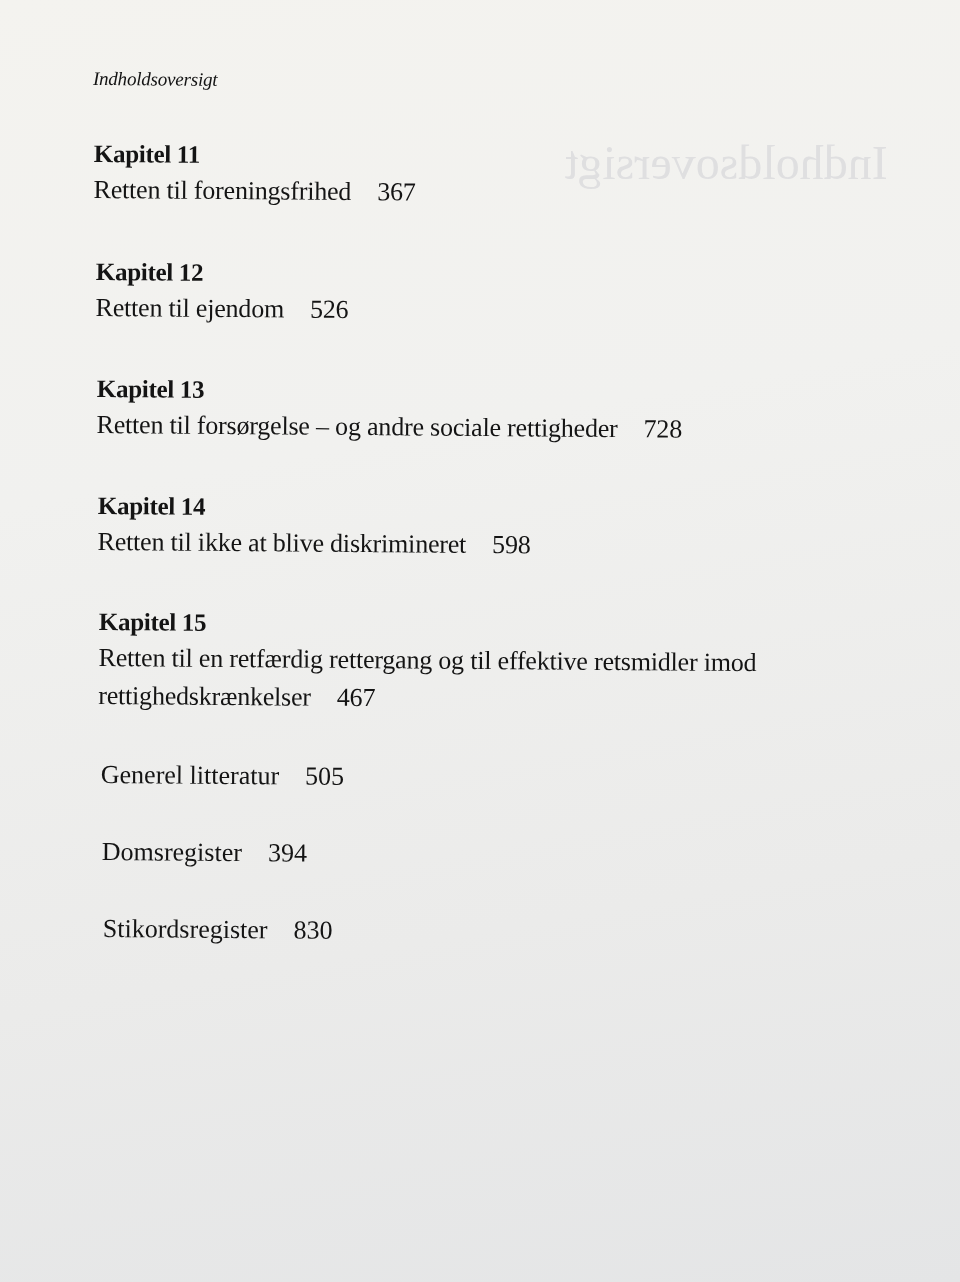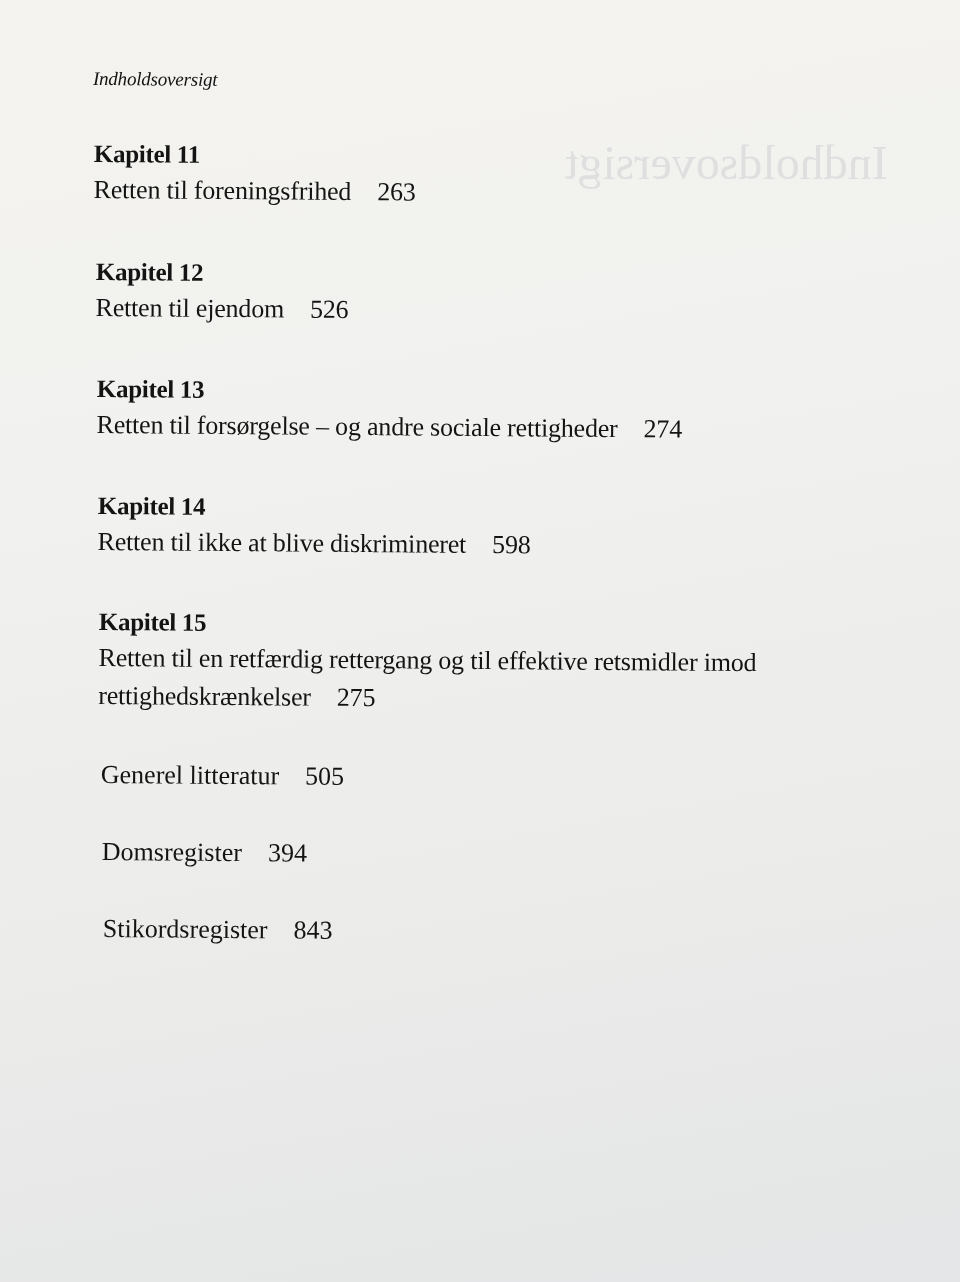--- a/index.html
+++ b/index.html
@@ -72,58 +72,58 @@
 
 <div class="page">
 
   <div class="ghost title">Indholdsoversigt</div>
 
   <div class="running-head">Indholdsoversigt</div>
 
   <div class="entry" style="left:94px; top:137px; transform: rotate(0.45deg);">
     <div class="chapter-label">Kapitel 11</div>
     <div class="chapter-title">
-      <span>Retten til foreningsfrihed</span><span class="page-num">263</span>
+      <span>Retten til foreningsfrihed</span><span class="page-num">367</span>
     </div>
   </div>
 
   <div class="entry" style="left:96px; top:255px; transform: rotate(0.45deg);">
     <div class="chapter-label">Kapitel 12</div>
     <div class="chapter-title">
       <span>Retten til ejendom</span><span class="page-num">526</span>
     </div>
   </div>
 
   <div class="entry" style="left:97px; top:372px; transform: rotate(0.45deg);">
     <div class="chapter-label">Kapitel 13</div>
     <div class="chapter-title">
-      <span>Retten til forsørgelse – og andre sociale rettigheder</span><span class="page-num">274</span>
+      <span>Retten til forsørgelse – og andre sociale rettigheder</span><span class="page-num">728</span>
     </div>
   </div>
 
   <div class="entry" style="left:98px; top:489px; transform: rotate(0.45deg);">
     <div class="chapter-label">Kapitel 14</div>
     <div class="chapter-title">
       <span>Retten til ikke at blive diskrimineret</span><span class="page-num">598</span>
     </div>
   </div>
 
   <div class="entry" style="left:99px; top:605px; transform: rotate(0.45deg);">
     <div class="chapter-label">Kapitel 15</div>
     <div class="chapter-title">Retten til en retfærdig rettergang og til effektive retsmidler imod</div>
     <div class="chapter-title">
-      <span>rettighedskrænkelser</span><span class="page-num">275</span>
+      <span>rettighedskrænkelser</span><span class="page-num">467</span>
     </div>
   </div>
 
   <div class="backmatter" style="left:101px; top:758px; transform: rotate(0.45deg);">
     <span>Generel litteratur</span><span class="page-num">505</span>
   </div>
 
   <div class="backmatter" style="left:102px; top:835px; transform: rotate(0.45deg);">
     <span>Domsregister</span><span class="page-num">394</span>
   </div>
 
   <div class="backmatter" style="left:103px; top:912px; transform: rotate(0.45deg);">
-    <span>Stikordsregister</span><span class="page-num">843</span>
+    <span>Stikordsregister</span><span class="page-num">830</span>
   </div>
 
 </div>
 
 </body></html>

